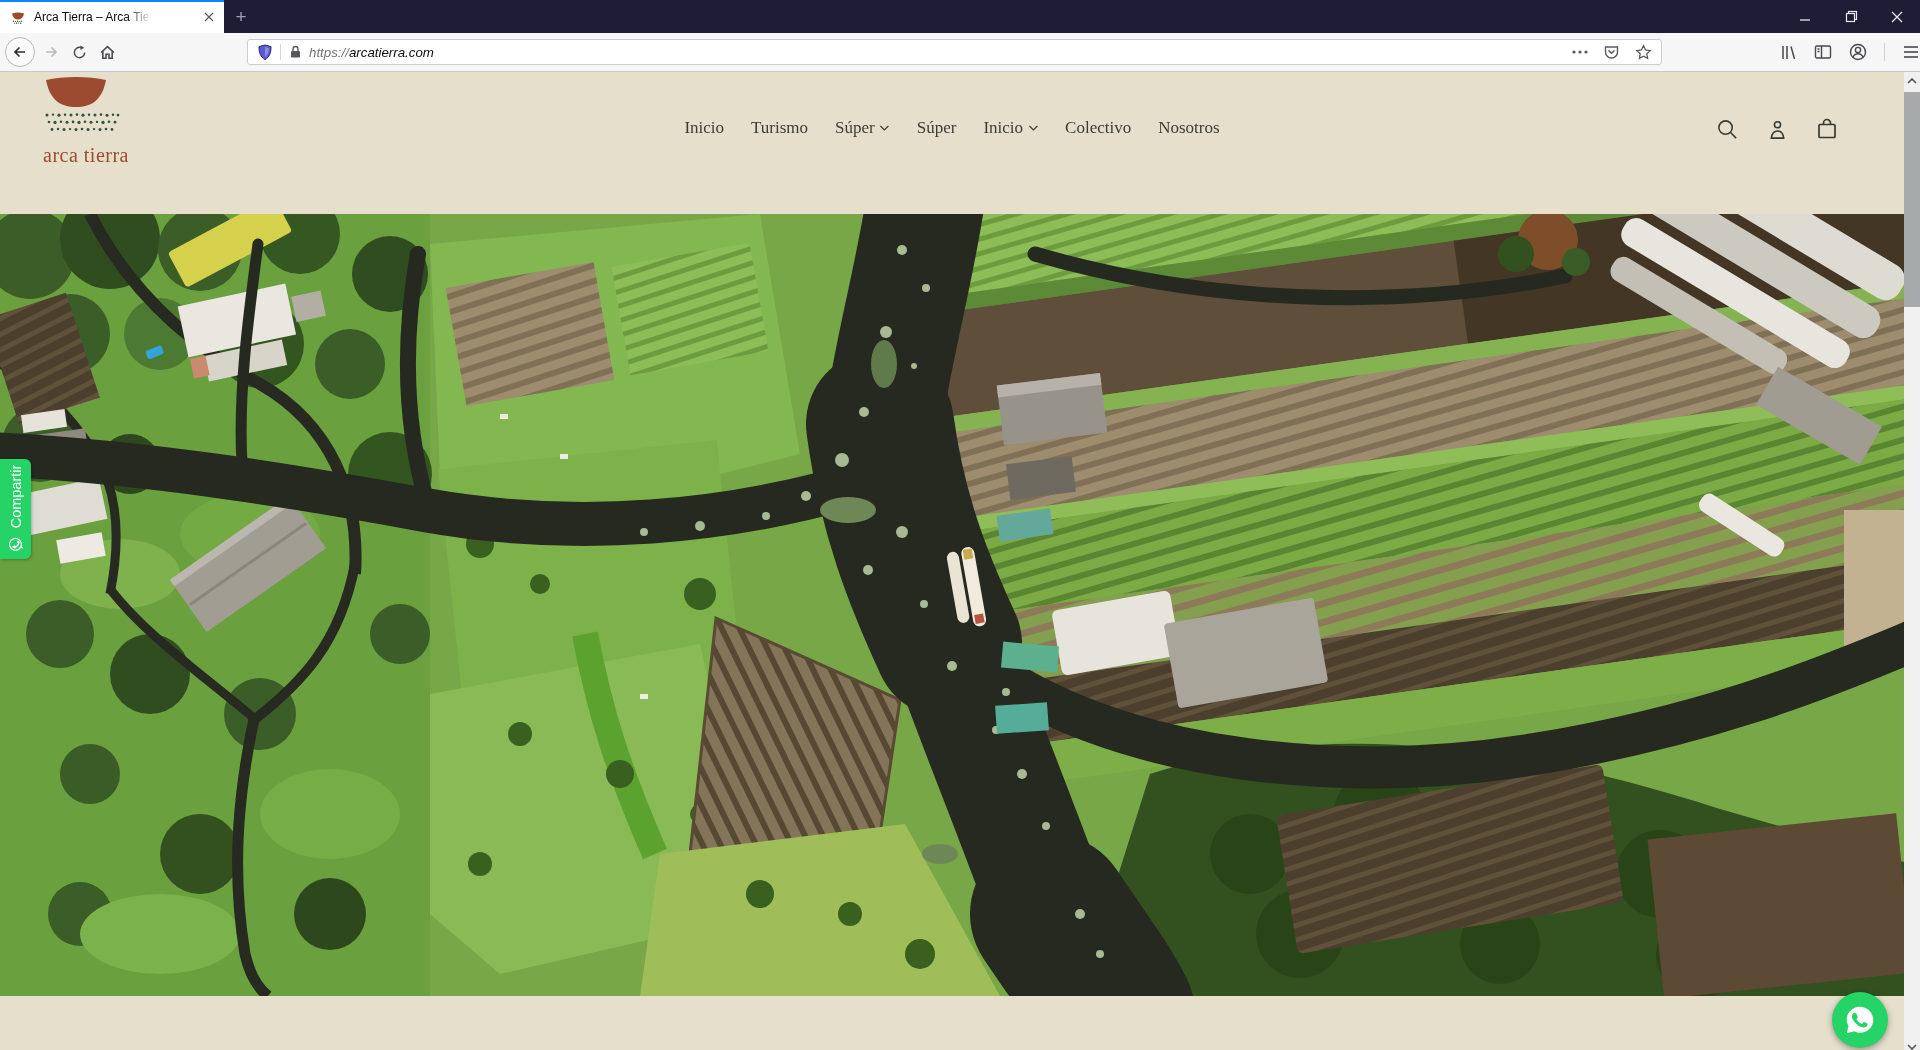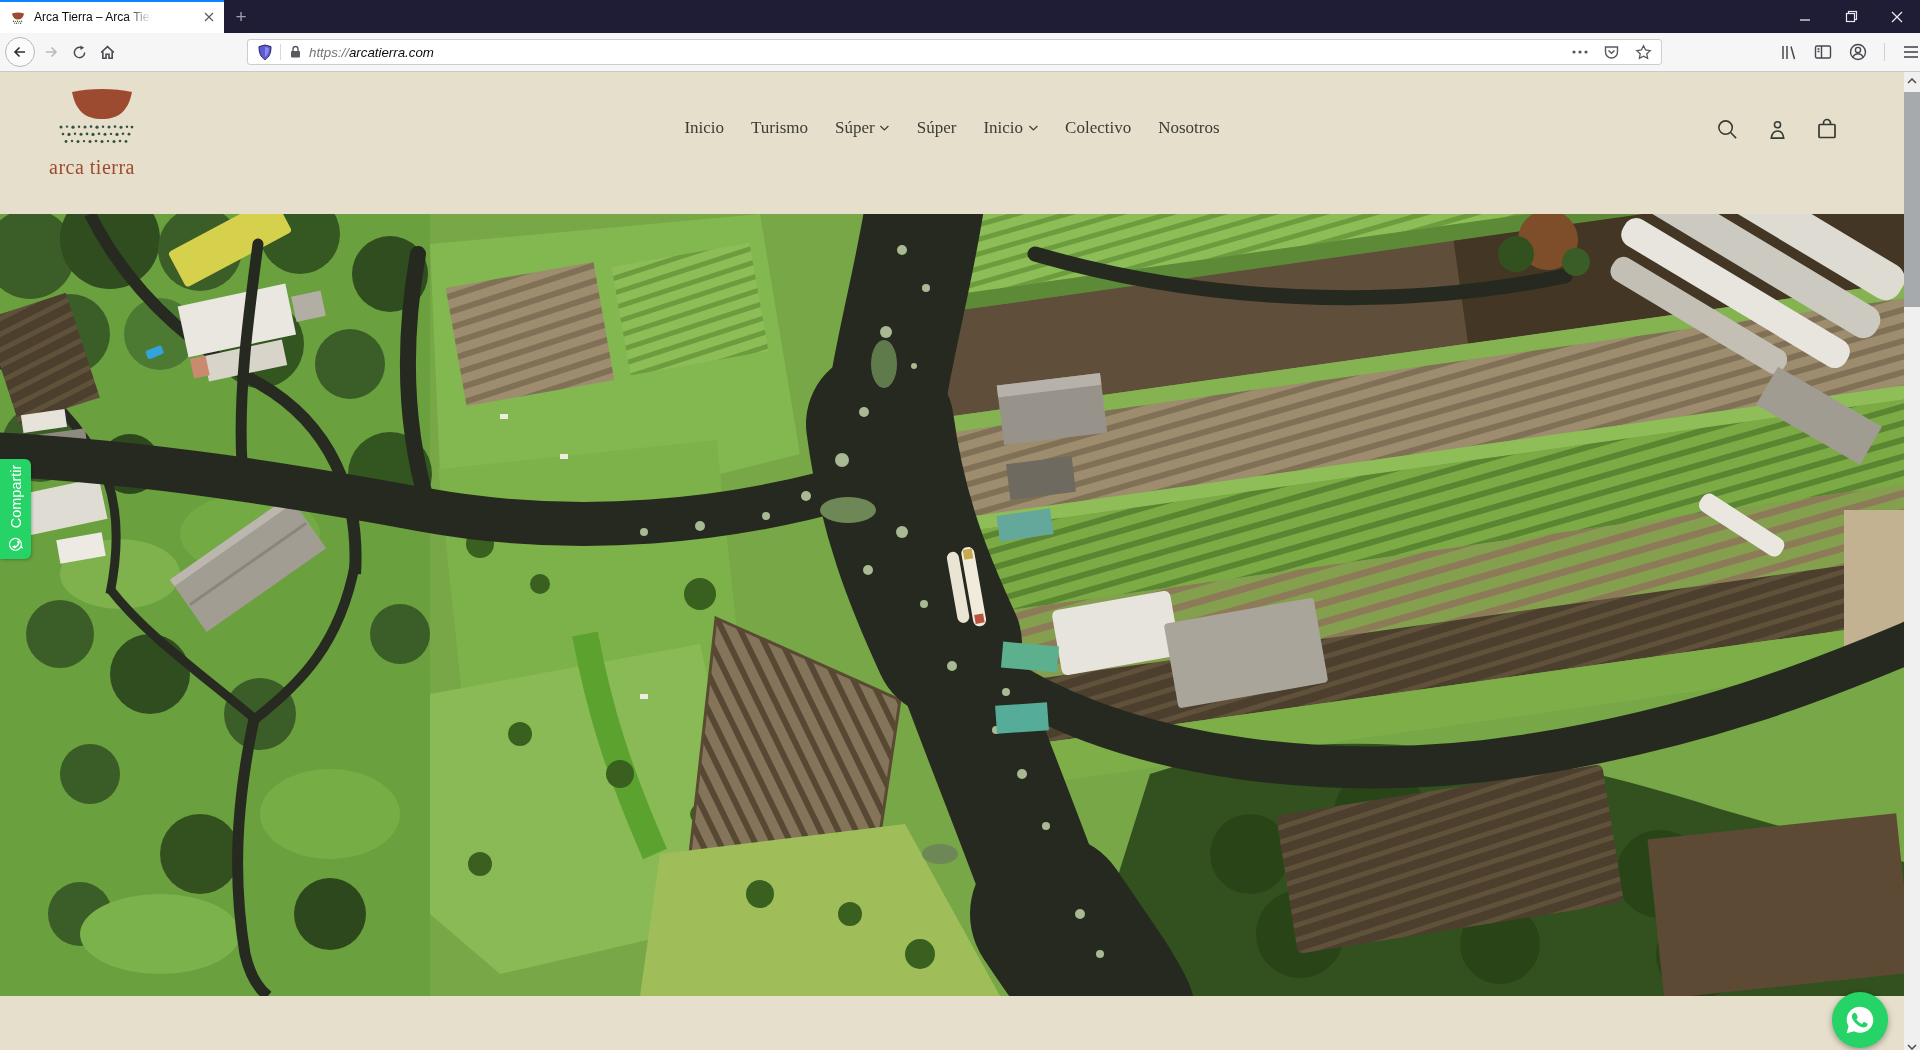--- a/index.html
+++ b/index.html
@@ -29,21 +29,21 @@
   .url-domain { color:#0c0c0d; }
   .url-right { margin-left:auto; display:flex; align-items:center; gap:15px; }
   .tb-right { display:flex; align-items:center; gap:7px; }
   .tb-sep { width:1px; height:18px; background:#cfcfd6; margin:0 5px; }
 
   
   .viewport { position:relative; height:984px; background:var(--beige,#e6dfcc); }
   .pagearea { position:absolute; left:0; top:0; width:1904px; height:984px; overflow:hidden; }
 
   .site-header { height:142px; position:relative; background:var(--beige,#e6dfcc); }
-  .logo { position:absolute; left:43px; top:16px; width:92px; text-align:right; cursor:pointer; }
+  .logo { position:absolute; left:43px; top:4px; width:92px; text-align:left; cursor:pointer; }
   .logo-text { margin-top:4px; font-family:"Liberation Serif",serif; font-size:20px; letter-spacing:.5px; color:var(--terracotta,#9d4b30); }
   .main-nav { position:absolute; left:50%; top:46px; transform:translateX(-50%); display:flex; gap:27px; align-items:center; font-family:"Liberation Serif",serif; font-size:17px; color:var(--nav-text,#3c3c36); white-space:nowrap; }
   .nav-link { display:flex; align-items:center; gap:5px; cursor:pointer; }
   .nav-link.active .nav-label { text-underline-offset:4px; }
   .header-icons { position:absolute; right:64px; top:44px; display:flex; gap:24px; align-items:center; }
   .hicon { width:26px; height:26px; display:flex; align-items:center; justify-content:center; cursor:pointer; }
 
   .hero { height:782px; position:relative; overflow:hidden; }
   .hero svg.scene { position:absolute; inset:0; width:100%; height:100%; display:block; }
 

